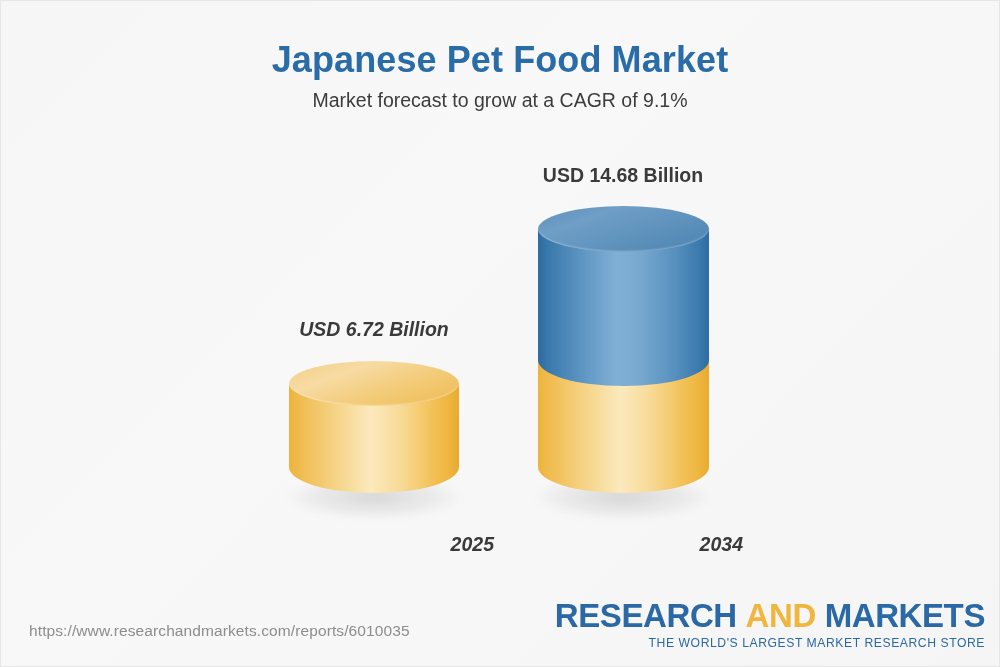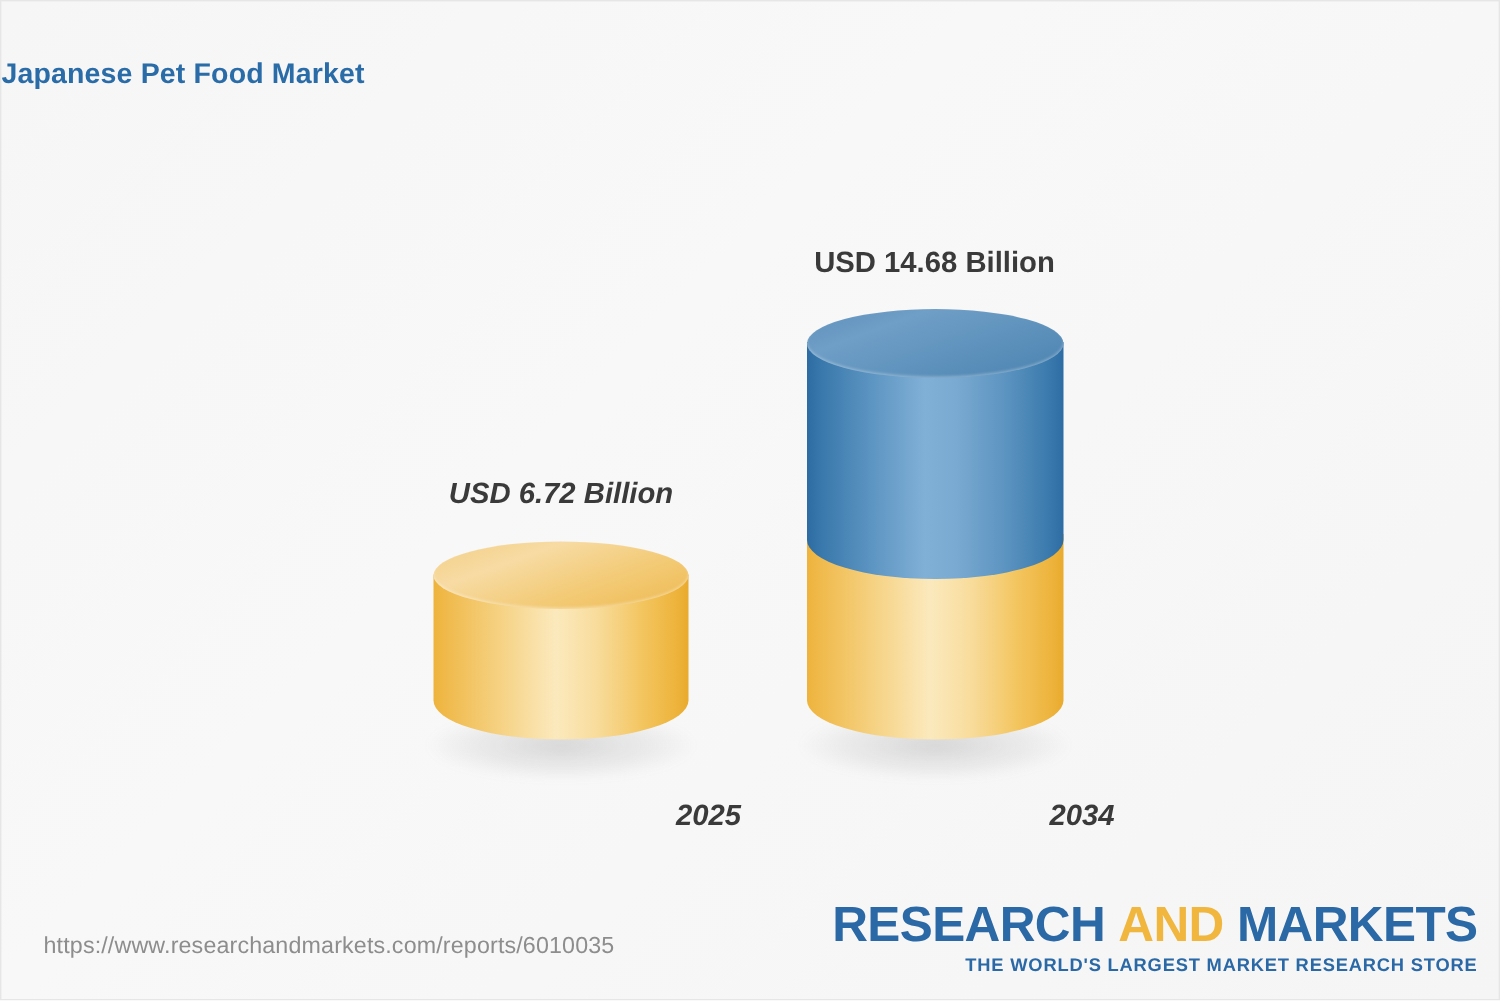--- a/index.html
+++ b/index.html
@@ -19,21 +19,22 @@
     box-sizing: border-box;
     border: 1px solid #e6e6e6;
   }
 
   
   #chart-title {
     position: absolute;
     left: 0;
     right: 0;
     top: 38px;
-    font-size: 19px;
+    text-align: center;
+    font-size: 36px;
     font-weight: bold;
     color: #2a6ca8;
     letter-spacing: 0.1px;
   }
   #chart-subtitle {
     position: absolute;
     left: 0;
     right: 0;
     top: 88px;
     text-align: center;
@@ -142,33 +143,34 @@
     font-size: 33px;
     font-weight: bold;
     letter-spacing: -0.4px;
     line-height: 1.05;
     white-space: nowrap;
   }
   #brand-wordmark .w-blue { color: #2a68a6; }
   #brand-wordmark .w-gold { color: #f0b63e; }
   #brand-tagline {
     font-size: 12.2px;
-    font-weight: bold;
+    font-weight: normal;
     color: #2a68a6;
     letter-spacing: 0.55px;
     white-space: nowrap;
     margin-top: 2px;
   }
 </style>
 </head>
 <body>
 
 <div id="canvas">
 
   <div id="chart-title">Japanese Pet Food Market</div>
+  <div id="chart-subtitle">Market forecast to grow at a CAGR of 9.1%</div>
 
   <div class="cyl-group" style="left:537px; top:205px; width:171px; height:305px;">
 
     <div class="cyl-shadow" style="left:-4px; top:268px; width:179px; height:46px;"></div>
 
     <div class="cyl-body gold-side" style="left:0; top:150px; width:171px; height:137px;
                 border-bottom-left-radius:85px 26px;
                 border-bottom-right-radius:85px 26px;"></div>
 
     <div class="cyl-body blue-side" style="left:0; top:22px; width:171px; height:158px;

